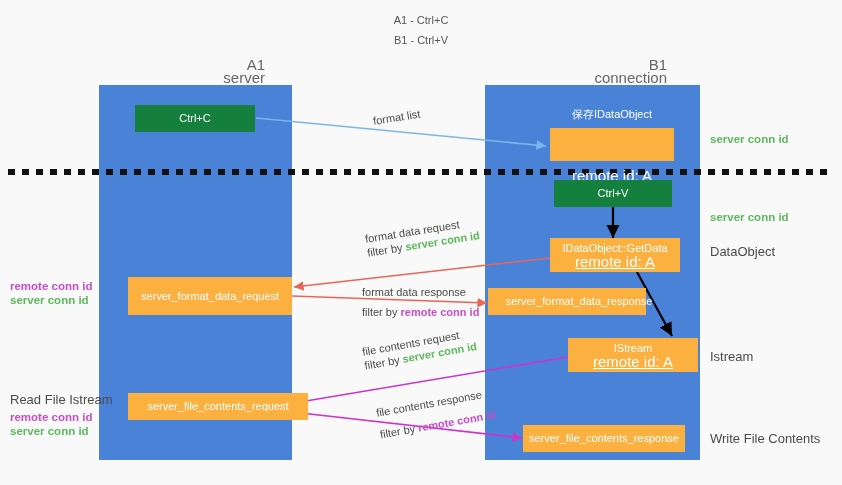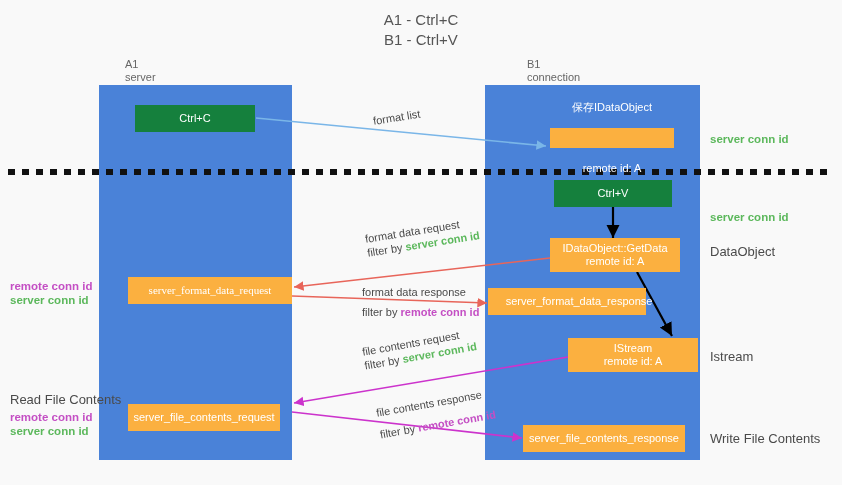--- a/index.html
+++ b/index.html
@@ -10,43 +10,43 @@
     color:#4a4a4a;
     overflow:hidden;
     position:relative;
   }
   #stage{position:absolute;left:0;top:0;width:842px;height:485px;}
   .abs{position:absolute;}
 
   
   .title{
     left:0;top:10px;width:842px;text-align:center;
-    font-size:15px;line-height:20px;color:#555;
+    font-size:11px;line-height:20px;color:#555;
   }
 
   
   .col-head{
-    text-align:left;font-size:11px;line-height:13px;color:#666;
+    text-align:right;font-size:15px;line-height:13px;color:#666;
   }
 
   
   .lane{background:#4a82d8;}
 
   
   .box{
     box-sizing:border-box;
     display:flex;flex-direction:column;
     align-items:center;justify-content:center;
     text-align:center;
     color:#ffffff;
     font-size:11px;line-height:13px;
   }
   .box.green{background:#15803d;text-align:right;}
   .box.orange{background:#fbb040;}
-  .box .l2{font-size:11px;line-height:13px;}
+  .box .l2{font-size:15px;line-height:13px;text-decoration:underline;}
 
   
   .side-label{font-size:13px;line-height:14px;color:#4a4a4a;}
   .green-text{color:#5cb85c;font-weight:bold;font-size:11.5px;line-height:14px;}
   .purple-text{color:#c44fc4;font-weight:bold;font-size:11.5px;line-height:14px;}
 
   
   .ann{font-size:11px;line-height:14px;color:#4a4a4a;white-space:nowrap;}
   .ann .g{color:#5cb85c;font-weight:bold;}
   .ann .p{color:#c44fc4;font-weight:bold;}
@@ -107,69 +107,69 @@
 
     <line x1="568" y1="357" x2="294" y2="403" stroke="#cc33cc" stroke-width="1.6" marker-end="url(#ah-magenta)"></line>
 
     <line x1="292" y1="412" x2="522" y2="438" stroke="#cc33cc" stroke-width="1.6" marker-end="url(#ah-magenta)"></line>
   </svg>
 
   <div class="abs box green" style="left:135px;top:105px;width:120px;height:27px;">
     <div>Ctrl+C</div>
   </div>
 
-  <div class="abs box orange" style="left:550px;top:128px;width:124px;height:20px;gap:48px;">
+  <div class="abs box orange" style="left:550px;top:128px;width:124px;height:33px;gap:48px;">
     <div>保存IDataObject</div>
     <div class="l2">remote id: A</div>
   </div>
 
   <div class="abs box green" style="left:554px;top:180px;width:118px;height:27px;">
     <div>Ctrl+V</div>
   </div>
 
   <div class="abs box orange" style="left:550px;top:238px;width:130px;height:34px;">
     <div>IDataObject::GetData</div>
     <div class="l2">remote id: A</div>
   </div>
 
   <div class="abs box orange" style="left:568px;top:338px;width:130px;height:34px;">
     <div>IStream</div>
     <div class="l2">remote id: A</div>
   </div>
 
-  <div class="abs box orange" style="left:128px;top:277px;width:164px;height:27px;font-family:Liberation Serif, serif;">
+  <div class="abs box orange" style="left:128px;top:277px;width:164px;height:38px;">
     <div>server_format_data_request</div>
   </div>
 
   <div class="abs box orange" style="left:488px;top:288px;width:158px;height:27px;padding-left:24px;">
     <div>server_format_data_response</div>
   </div>
 
-  <div class="abs box orange" style="left:128px;top:404px;width:152px;height:27px;">
+  <div class="abs box orange" style="left:128px;top:393px;width:180px;height:27px;">
     <div>server_file_contents_request</div>
   </div>
 
   <div class="abs box orange" style="left:523px;top:425px;width:162px;height:27px;">
     <div>server_file_contents_response</div>
   </div>
 
   <div class="abs green-text" style="left:710px;top:132px;">server conn id</div>
 
   <div class="abs green-text" style="left:710px;top:210px;">server conn id</div>
 
   <div class="abs side-label" style="left:710px;top:245px;">DataObject</div>
 
   <div class="abs side-label" style="left:710px;top:350px;">Istream</div>
 
   <div class="abs side-label" style="left:710px;top:432px;">Write File Contents</div>
 
   <div class="abs purple-text" style="left:10px;top:279px;">remote conn id</div>
   <div class="abs green-text" style="left:10px;top:293px;">server conn id</div>
 
-  <div class="abs side-label" style="left:10px;top:393px;">Read File Contents</div>
+  <div class="abs side-label" style="left:10px;top:393px;">Read File Istream</div>
   <div class="abs purple-text" style="left:10px;top:410px;">remote conn id</div>
   <div class="abs green-text" style="left:10px;top:424px;">server conn id</div>
 
   <div class="abs ann rot-1" style="left:372px;top:114px;">
     <span>format list</span>
   </div>
 
   <div class="abs ann rot-1" style="left:364px;top:232px;">
     <div>format data request</div>
     <div>

